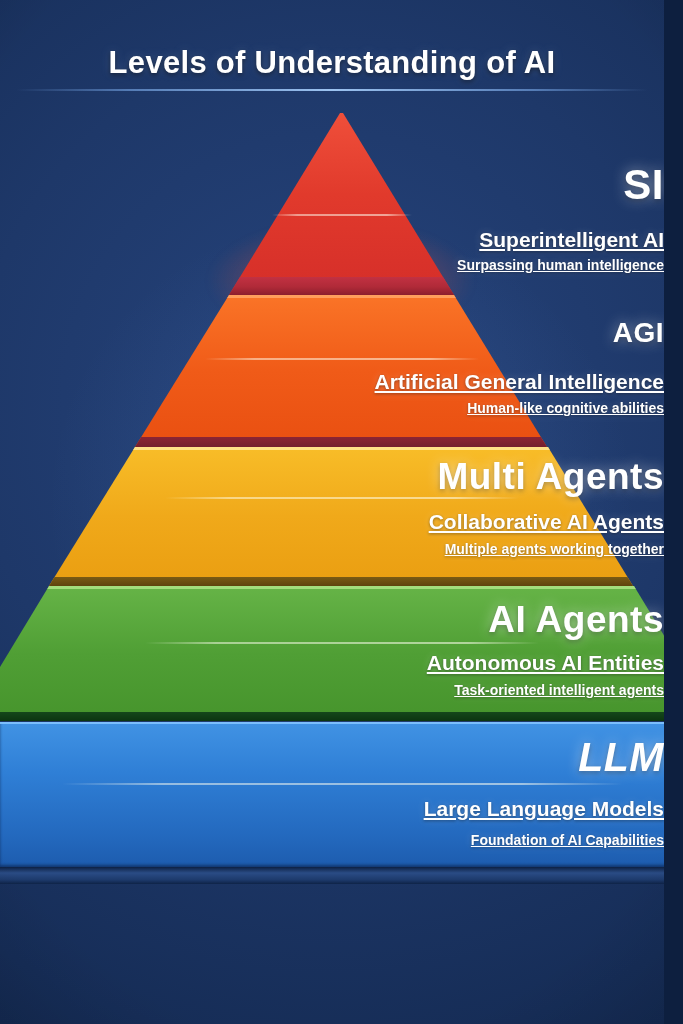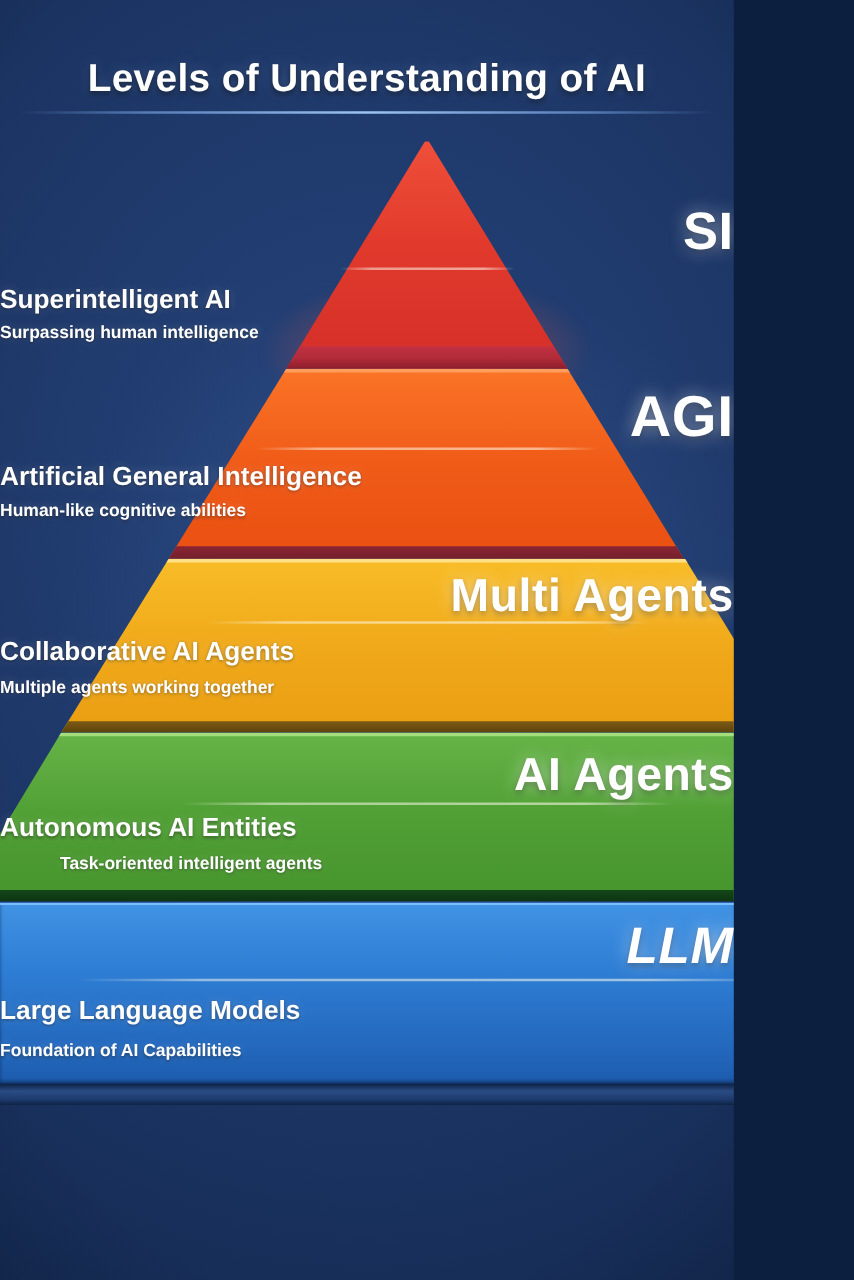--- a/index.html
+++ b/index.html
@@ -1,17 +1,17 @@
 <!DOCTYPE html>
 <html><head>
 <meta charset="utf-8">
 <style>
   html,body { margin:0; padding:0; background:#0d1f3f; }
   .stage {
-    position:relative; width:587px; height:1024px; overflow:hidden;
+    position:relative; width:664px; height:1024px; overflow:hidden;
     font-family:"Liberation Sans", sans-serif;
     background:
       radial-gradient(120% 80% at 50% 40%, #26447d 0%, #1e3869 45%, #162d57 78%, #102448 100%);
   }
   .vignette {
     position:absolute; inset:0; pointer-events:none;
     background: radial-gradient(110% 95% at 50% 45%, rgba(0,0,0,0) 60%, rgba(0,0,0,0.28) 100%);
     z-index:4;
   }
   
@@ -75,40 +75,41 @@
   #shape-llm .strip { top:145px; height:17px;
     background: linear-gradient(180deg, #0d2144 0%, #2a4c85 35%, #1d3a6c 75%, #0e2347 100%); }
 
   
   .lvl-title {
     position:absolute; left:0; right:0; transform:translateY(-50%); z-index:5;
     text-align:right; color:#ffffff; font-weight:bold; letter-spacing:0.5px;
     text-shadow: 0 0 14px rgba(255,255,255,0.5), 0 2px 5px rgba(0,0,0,0.35);
   }
   #t-si    { top:185px; font-size:42px; }
-  #t-agi   { top:333px; font-size:46px; }
+  #t-agi   { top:333px; font-size:28px; }
   #t-multi { top:477px; font-size:37px; }
   #t-aia   { top:620px; font-size:37px; }
   #t-llm   { top:757px; font-size:41px;font-style:italic; }
 
   .lvl-divider {
     position:absolute; height:2px; transform:translateY(-50%); z-index:5; border-radius:1px;
     background: linear-gradient(90deg, rgba(255,255,240,0) 0%, rgba(255,255,240,0.5) 18%,
       rgba(255,255,240,0.55) 82%, rgba(255,255,240,0) 100%);
   }
   #d-si    { top:215px; left:272px; width:140px; }
   #d-agi   { top:359px; left:205px; width:274px; }
   #d-multi { top:498px; left:165px; width:354px; }
   #d-aia   { top:643px; left:145px; width:394px; }
   #d-llm   { top:784px; left:62px;  width:560px; }
 
   .lvl-sub1, .lvl-sub2 {
     position:absolute; left:0; right:0; transform:translateY(-50%); z-index:5;
-    text-align:left; color:#ffffff; font-weight:bold;
+    text-align:right; color:#ffffff; font-weight:bold;
     text-shadow: 0 1px 3px rgba(0,0,0,0.4), 0 0 8px rgba(255,255,255,0.22);
+    text-decoration: underline;
   }
   .lvl-sub1 { font-size:21px; }
   .lvl-sub2 { font-size:14px; }
   #s1-si    { top:240px; } #s2-si    { top:265px; }
   #s1-agi   { top:382px; } #s2-agi   { top:408px; }
   #s1-multi { top:522px; } #s2-multi { top:549px; }
   #s1-aia   { top:663px; } #s2-aia   { top:690px;margin-left:48px; }
   #s1-llm   { top:809px; } #s2-llm   { top:840px; }
 </style>
 </head>

